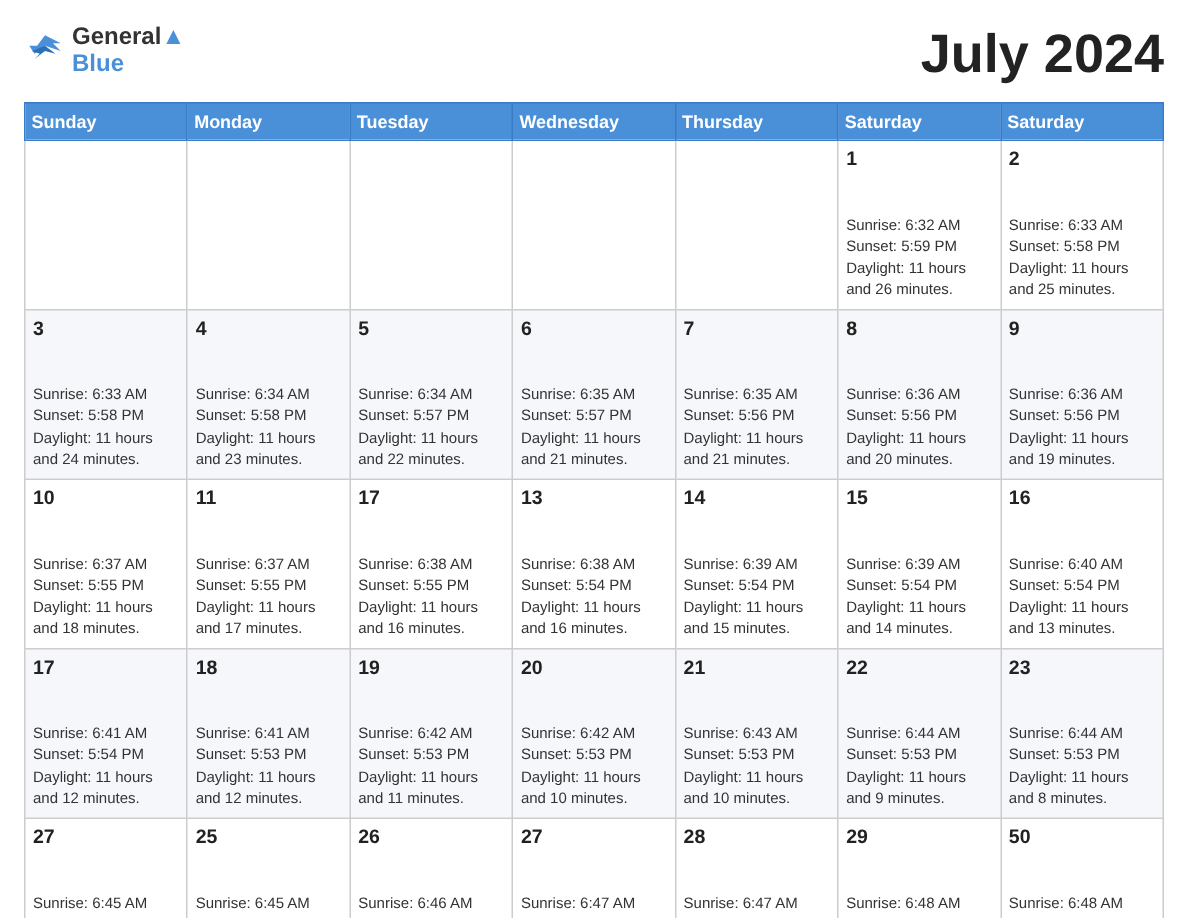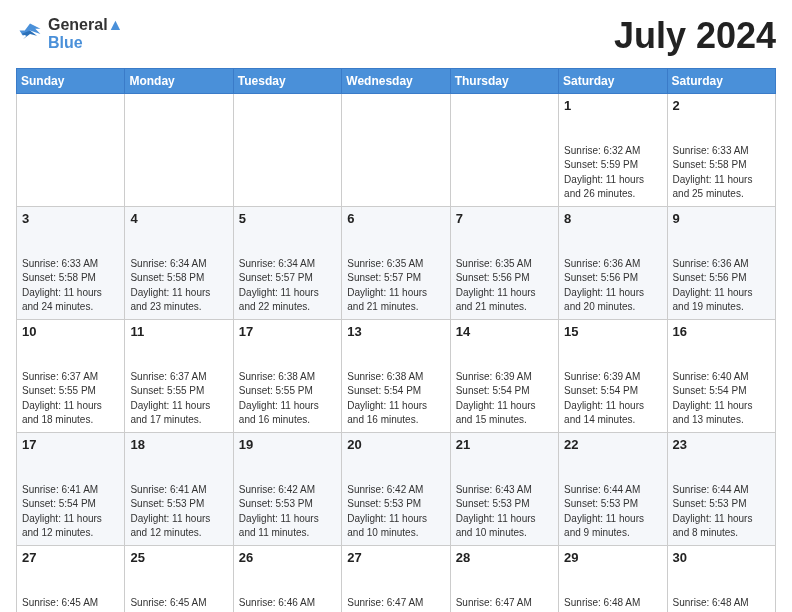--- a/index.html
+++ b/index.html
@@ -324,21 +324,21 @@
 and 5 minutes.</div>
         </td>
         <td>
           <span class="day-num">29</span>
           <div class="day-info" style="white-space: pre-line;">Sunrise: 6:48 AM
 Sunset: 5:53 PM
 Daylight: 11 hours
 and 5 minutes.</div>
         </td>
         <td>
-          <span class="day-num">30</span>
+          <span class="day-num">50</span>
           <div class="day-info" style="white-space: pre-line;">Sunrise: 6:48 AM
 Sunset: 5:53 PM
 Daylight: 11 hours
 and 4 minutes.</div>
         </td>
       </tr>
     </tbody>
 </table>
 
 </body></html>

